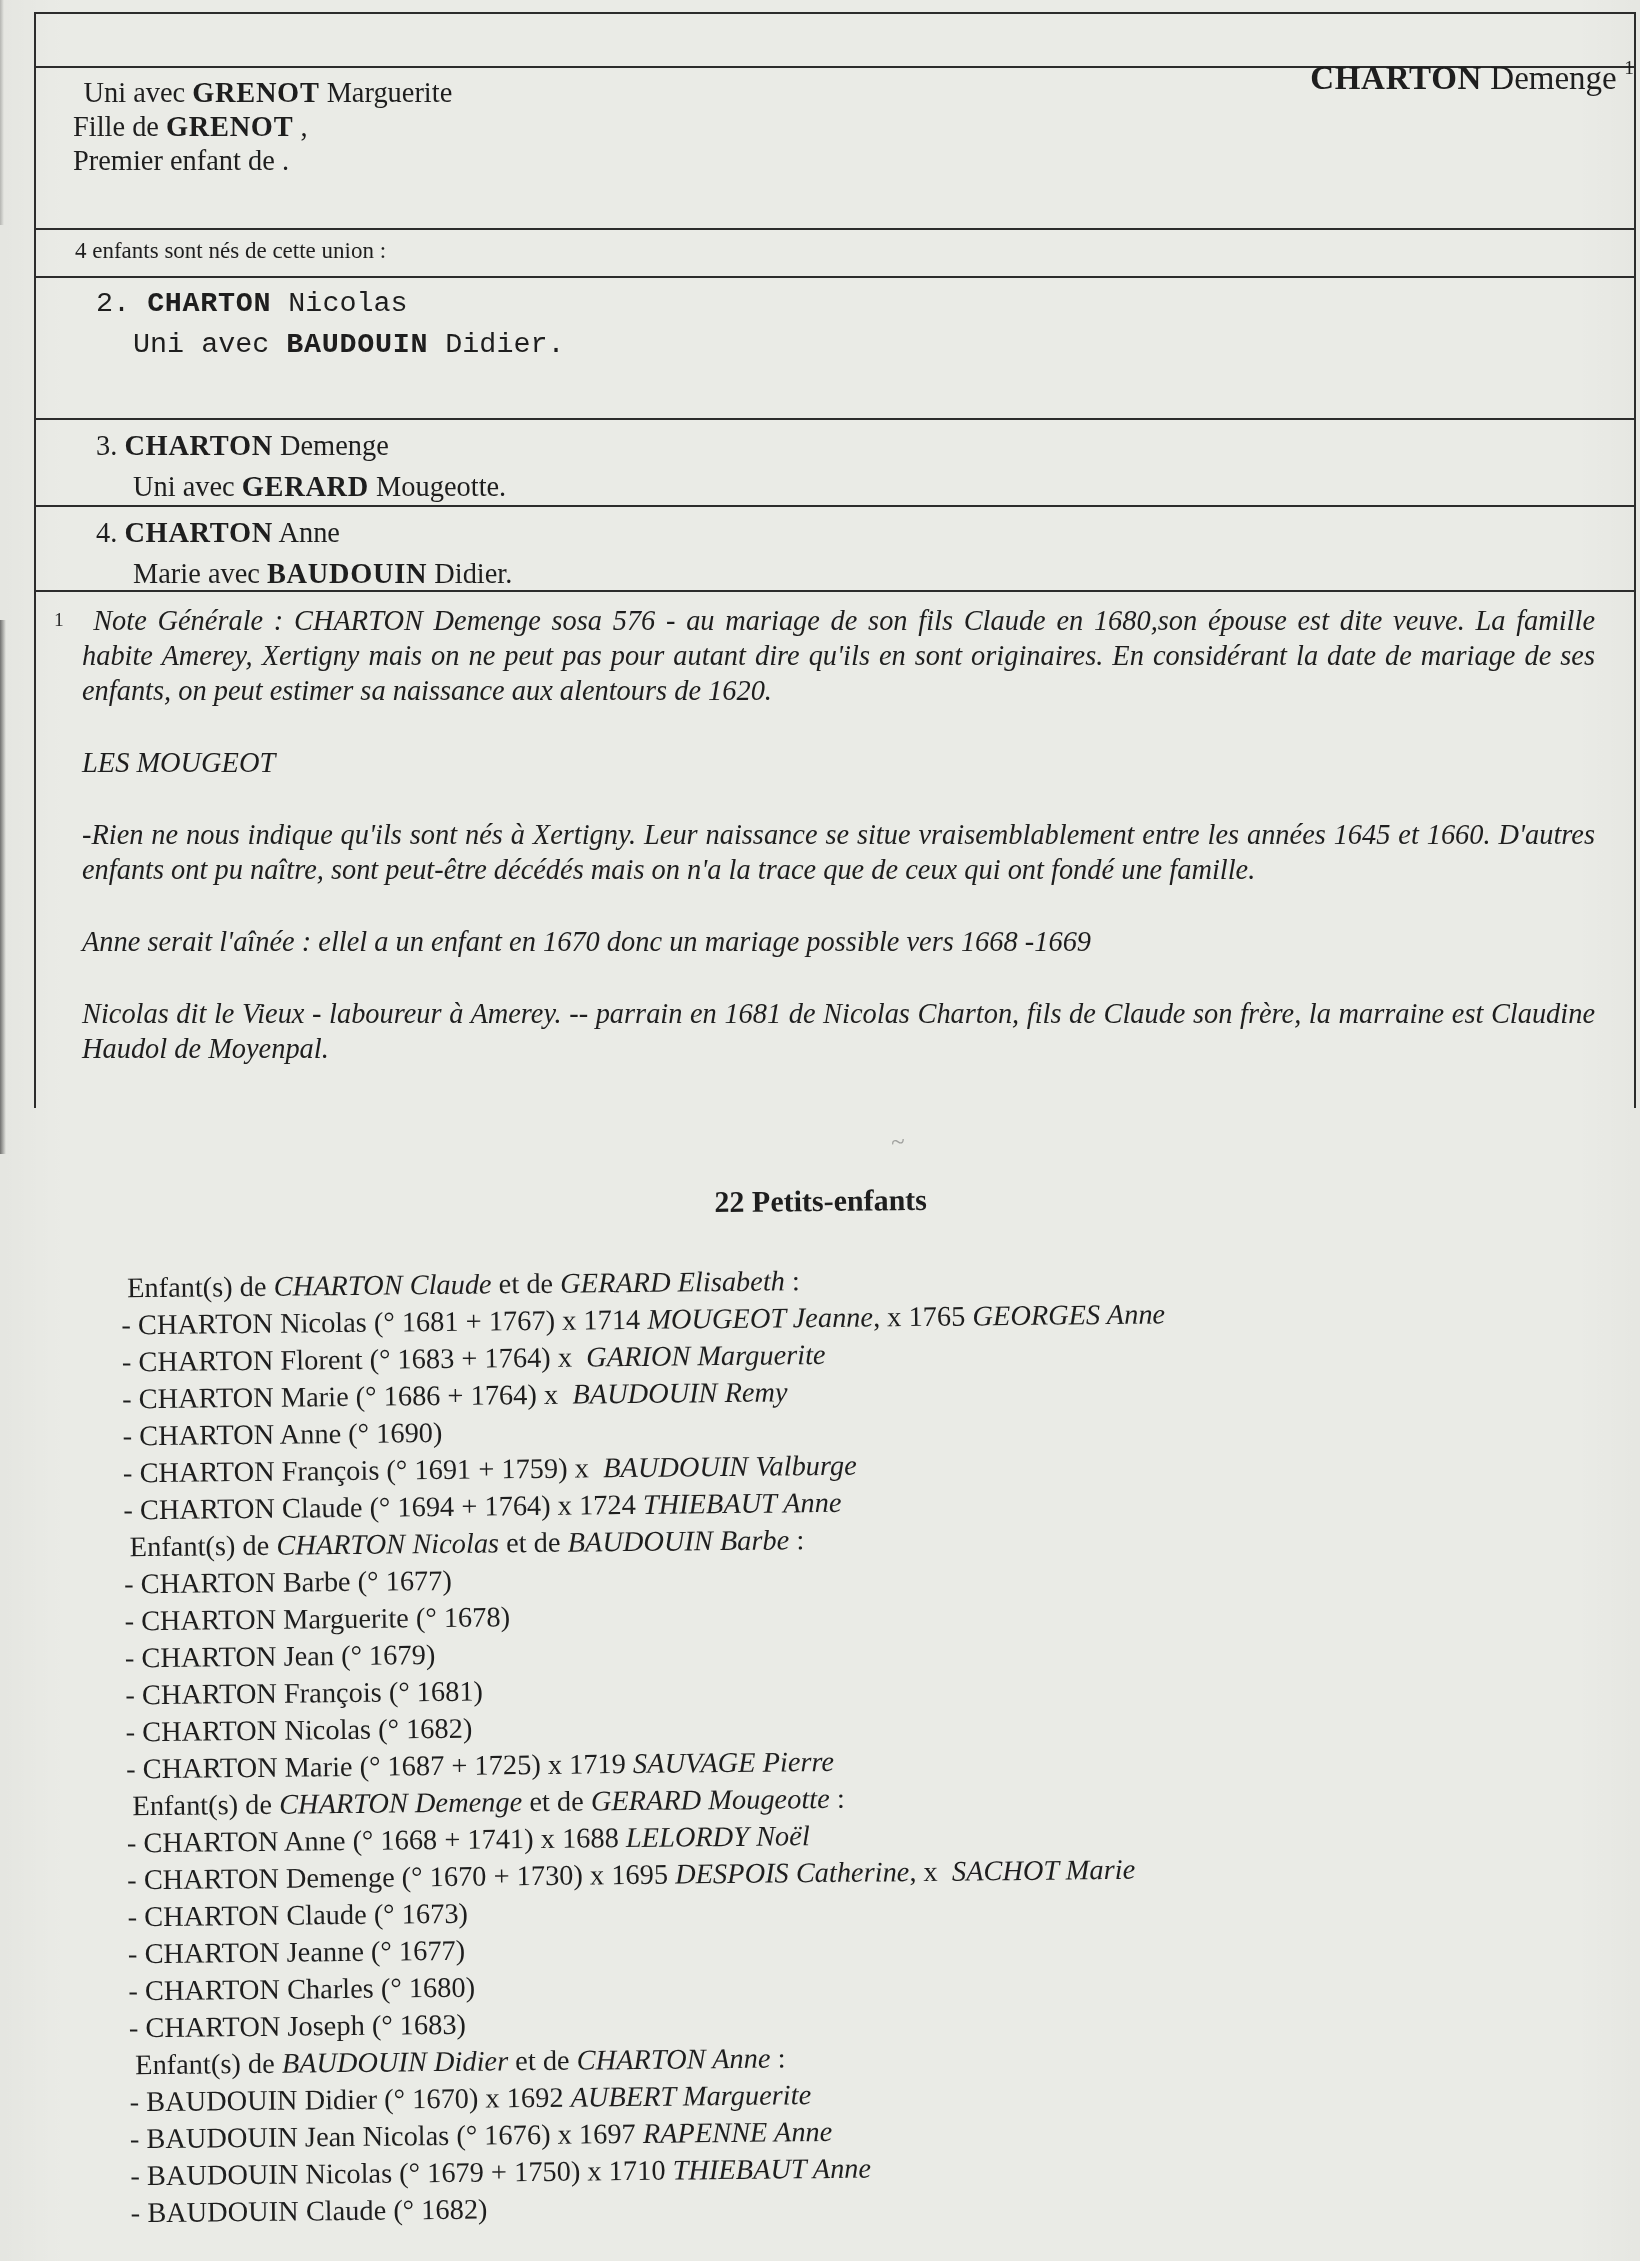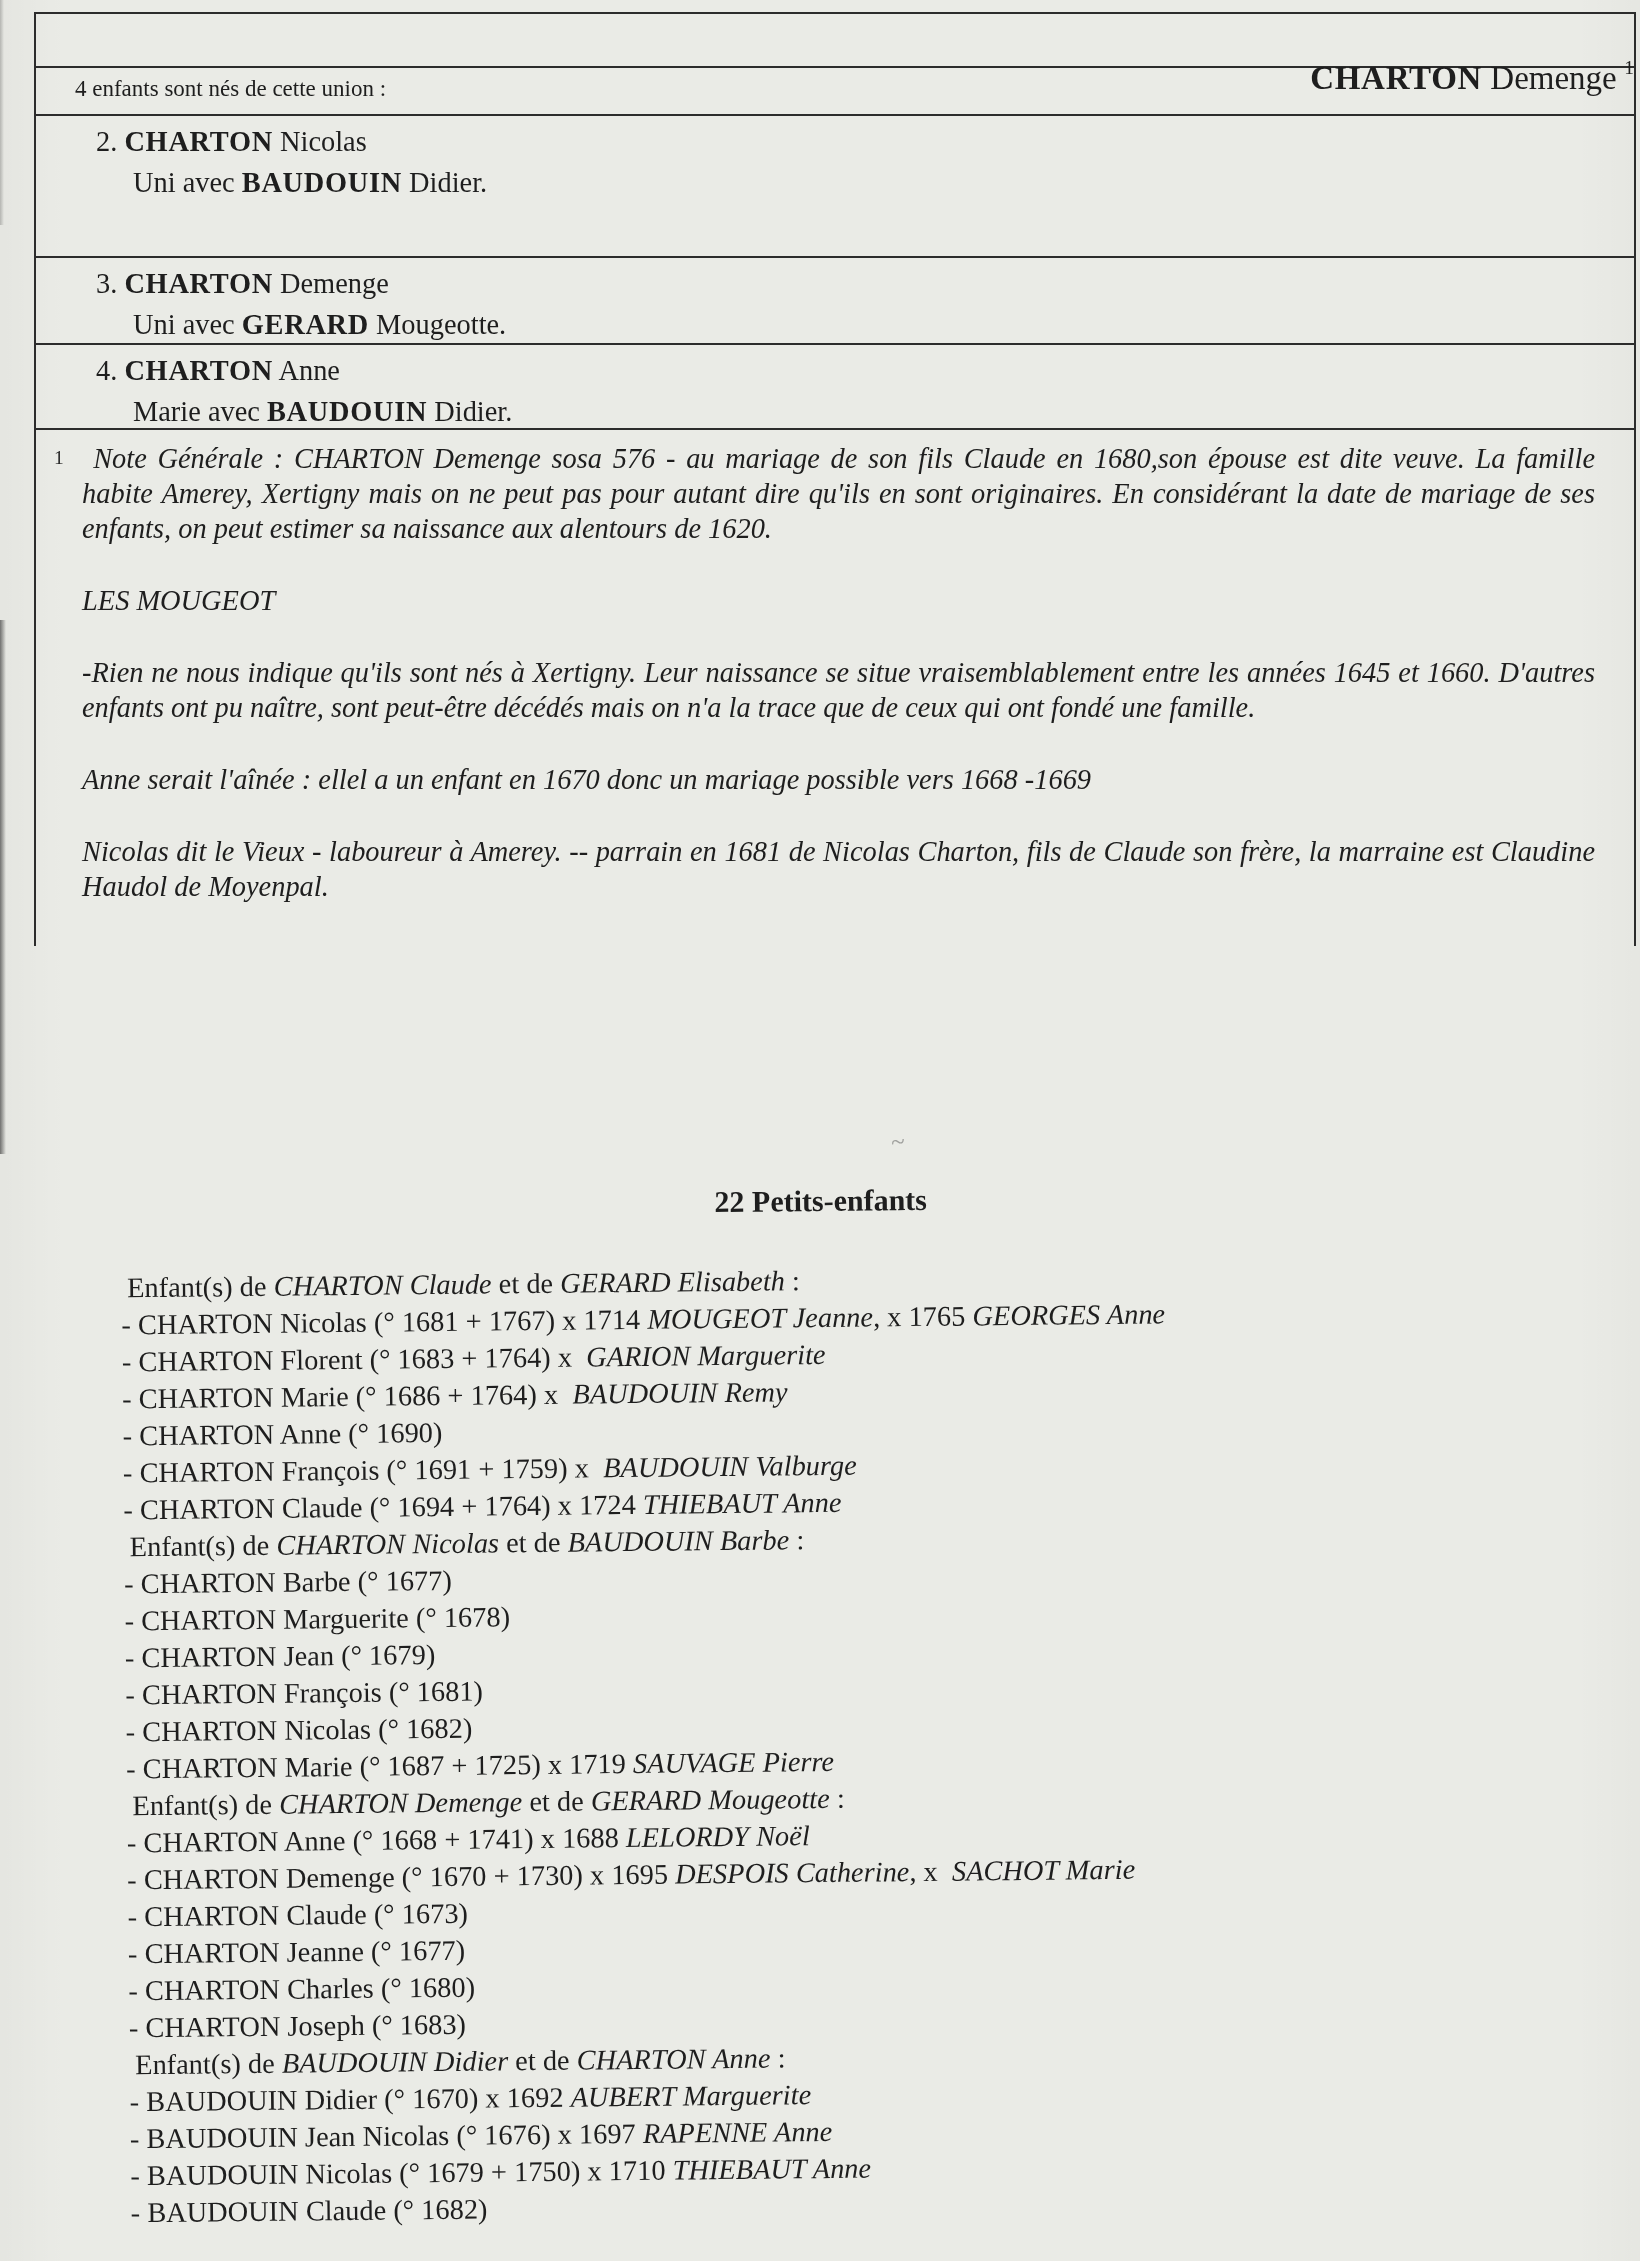--- a/index.html
+++ b/index.html
@@ -22,21 +22,21 @@
   }
   .row { box-sizing:border-box; border-top:2.2px solid #2c2c2c; }
   .row:first-child { border-top:none;text-align:right; }
   .row-title  { height:52px;  font-size:33px; padding:9px 0 0 49px; }
   .row-title .fn { font-size:19.5px; position:relative; top:-3px; margin-left:7.5px; }
   .row-union  { height:162px; font-size:28.4px; line-height:34px; padding:7.5px 0 0 37px; }
   .row-union .u1 { text-indent:10.5px; }
   .row-count  { height:48px;  font-size:23px; padding:8.2px 0 0 39px; }
   .row-child  { font-size:28.4px; line-height:41px; padding:4.5px 0 0 60px; }
   .row-child .l2 { padding-left:37px; }
-  .rc1 { height:82px; } .rc2 { height:104px; } .rc3 { height:87px;margin-top:38px; } .rc4 { height:85px; }
+  .rc1 { height:82px; } .rc2 { height:104px;font-family:Liberation Mono, monospace; } .rc3 { height:87px;margin-top:38px; } .rc4 { height:85px; }
 
   
   .row-note { height:518px; position:relative; padding:10.5px 39px 0 46px; }
   .note-ref { position:absolute; left:18px; top:16.5px; font-size:19.5px; color:#2a2a2a; }
   .note { margin:0; font-style:italic; font-size:28.4px; line-height:35px; }
   .just { text-align:justify; }
   .note-general { text-indent:11.2px; }
   .note-sub { margin-top:37px; }
 
   
@@ -68,20 +68,25 @@
 
   <div class="scan-edge-top"></div>
   <div class="scan-edge"></div>
 
   <div class="doc-table">
 
     <div class="row row-title t-line">
       <span class="b">CHARTON</span><span> Demenge</span><sup class="fn">1</sup>
     </div>
 
+    <div class="row row-union">
+      <div class="t-line u1"><span>Uni avec </span><span class="b">GRENOT</span><span> Marguerite</span></div>
+      <div class="t-line"><span>Fille de </span><span class="b">GRENOT</span><span> ,</span></div>
+      <div class="t-line">Premier enfant de .</div>
+    </div>
 
     <div class="row row-count t-line">4 enfants sont nés de cette union :</div>
 
 
     <div class="row row-child rc2">
       <div class="t-line l1"><span>2. </span><span class="b">CHARTON</span><span> Nicolas</span></div>
       <div class="t-line l2"><span>Uni avec </span><span class="b">BAUDOUIN</span><span> Didier.</span></div>
     </div>
 
     <div class="row row-child rc3">

